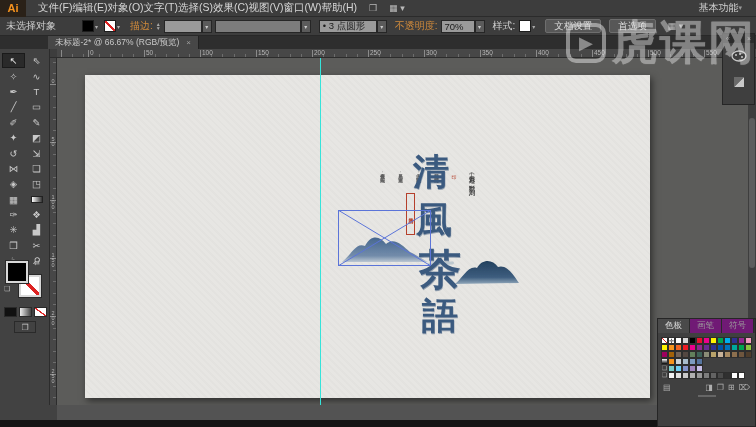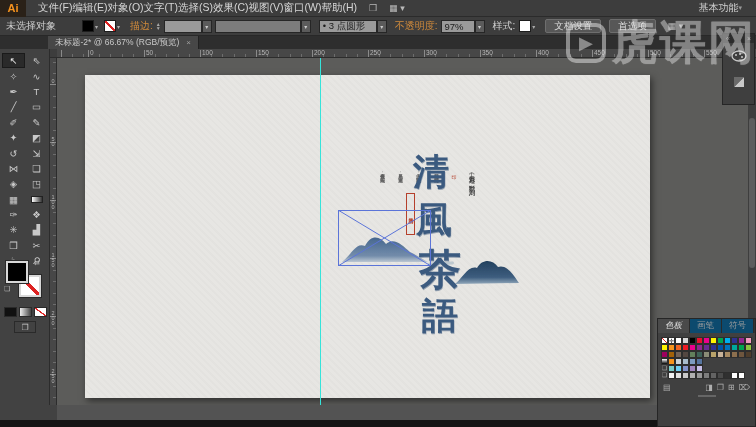--- a/index.html
+++ b/index.html
@@ -102,22 +102,22 @@
   #floatpanel{position:absolute;left:722px;top:33px;width:33px;height:72px;background:#3f3f3f;
     border:1px solid #262626;z-index:40;}
   #fphead{height:9px;background:#2c2c2c;display:flex;align-items:center;justify-content:space-between;
     padding:0 3px;color:#9a9a9a;font-size:7px;line-height:9px;}
   .fpbtn{width:31px;height:26px;display:flex;align-items:center;justify-content:center;}
 
   
   #swpanel{position:absolute;left:657px;top:318px;width:99px;height:109px;background:#404040;
     border:1px solid #262626;z-index:30;}
   #swtabs{display:flex;height:14px;background:#333;}
-  .swtab{padding:0 7px;font-size:8.5px;color:#9c9c9c;display:flex;align-items:center;background:#0c4a6e;border-right:1px solid #2a2a2a;}
-  .swtab.active{background:#4a4a4a;color:#dedede;font-style:italic;}
+  .swtab{padding:0 7px;font-size:8.5px;color:#9c9c9c;display:flex;align-items:center;background:#701a75;border-right:1px solid #2a2a2a;}
+  .swtab.active{background:#4a4a4a;color:#dedede;}
   #swgrid{padding:4px 3px 2px 3px;}
   .swrow{display:flex;height:7px;}
   .sw{width:7px;height:7px;border:1px solid #2e2e2e;}
   .sw.blank{visibility:hidden;}
   .sw.folder{border:none;color:#b0b0b0;font-size:6px;line-height:7px;text-align:center;background:transparent;}
   .sw.reg{background:#fff;color:#111;font-size:6px;line-height:6px;text-align:center;}
   #swfooter{display:flex;align-items:center;gap:4px;padding:2px 5px;color:#b0b0b0;font-size:8px;}
   #swfooter .right{margin-left:auto;display:flex;gap:4px;}
   #swdrag{width:18px;height:2px;background:#666;margin:1px auto 0;}
 
@@ -183,21 +183,21 @@
         <span>▲</span>
         <span>▼</span>
       </span>
     <span class="field" style="width:38px;"></span>
       <span class="fbtn">▾</span>
     <span class="field dim" style="width:86px;"></span>
       <span class="fbtn">▾</span>
     <span class="field" style="width:58px;margin-left:8px;">• 3 点圆形</span>
       <span class="fbtn">▾</span>
     <span class="orange">不透明度:</span>
-    <span class="field" style="width:34px;">97%</span>
+    <span class="field" style="width:34px;">70%</span>
       <span class="fbtn">▾</span>
     <span style="margin-left:8px;">样式:</span>
     <span class="swbox white"></span>
       <span class="ddarrow">▾</span>
     <span class="cbtn">文档设置</span>
     <span class="cbtn">首选项</span>
     <span class="winicon">▦ ▾</span>
   </div>
 
   <div id="tabbar">

